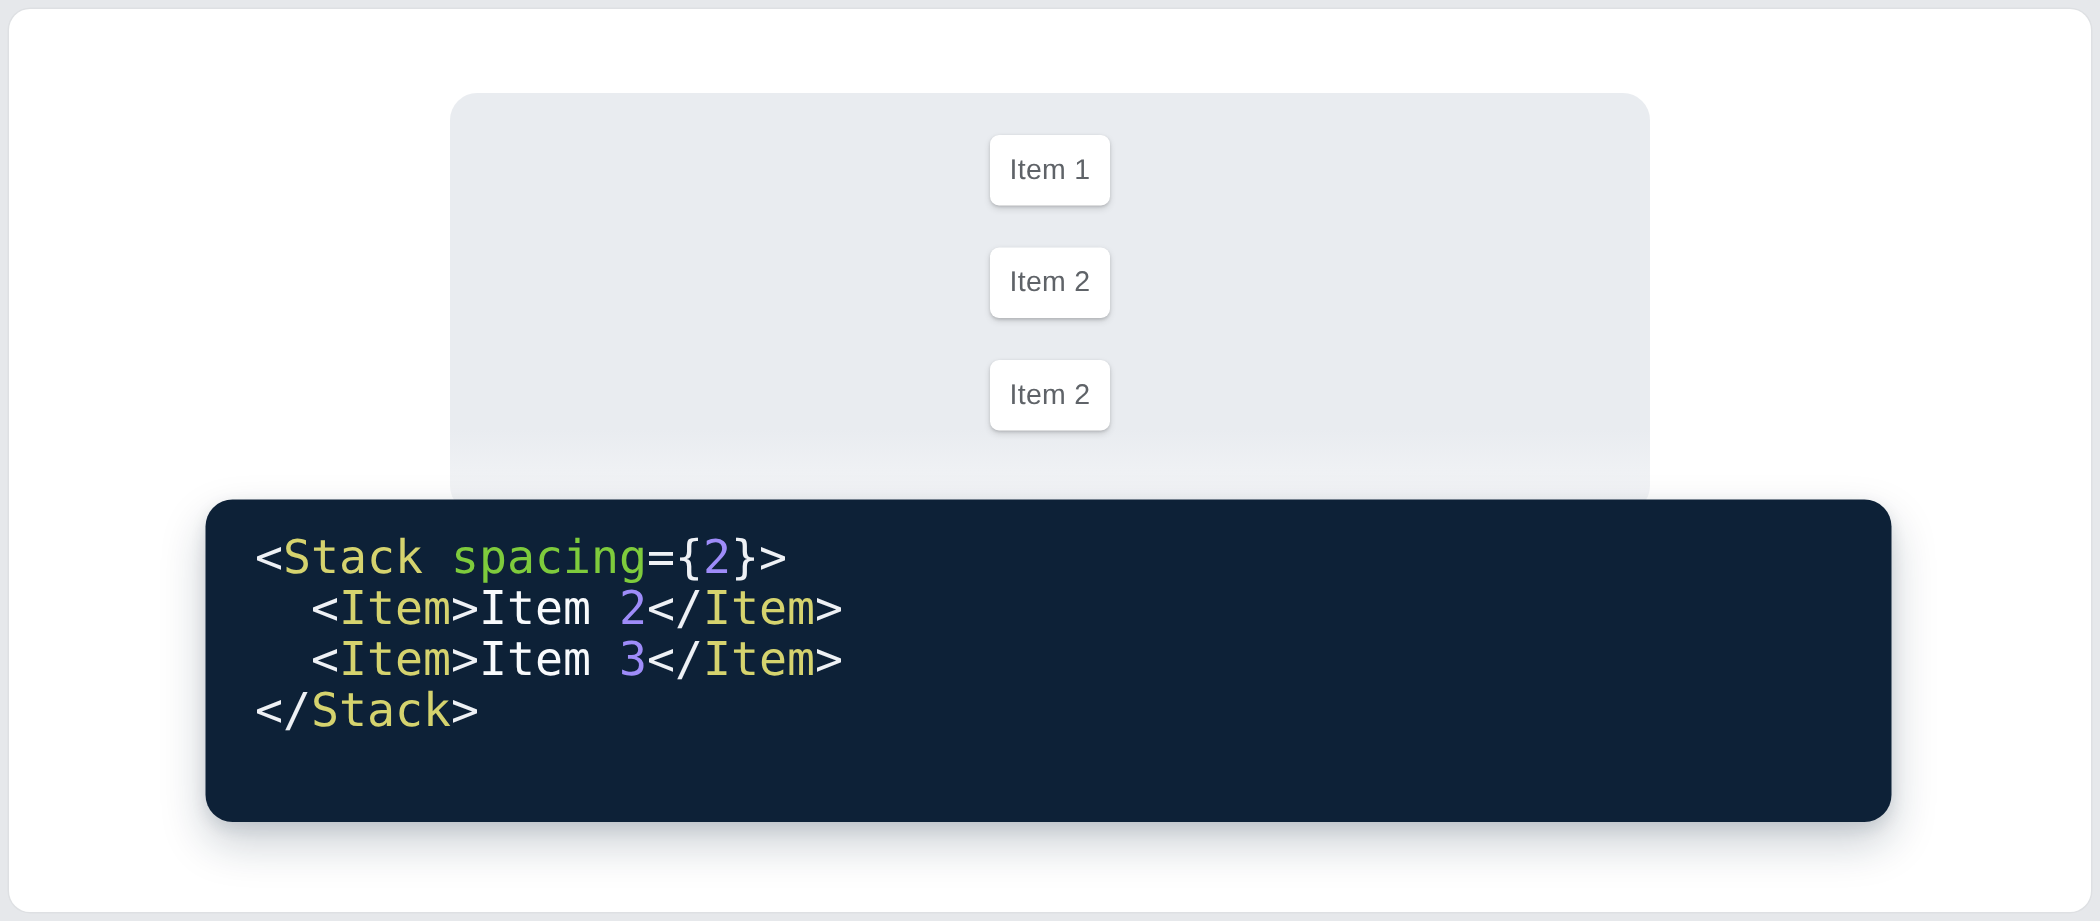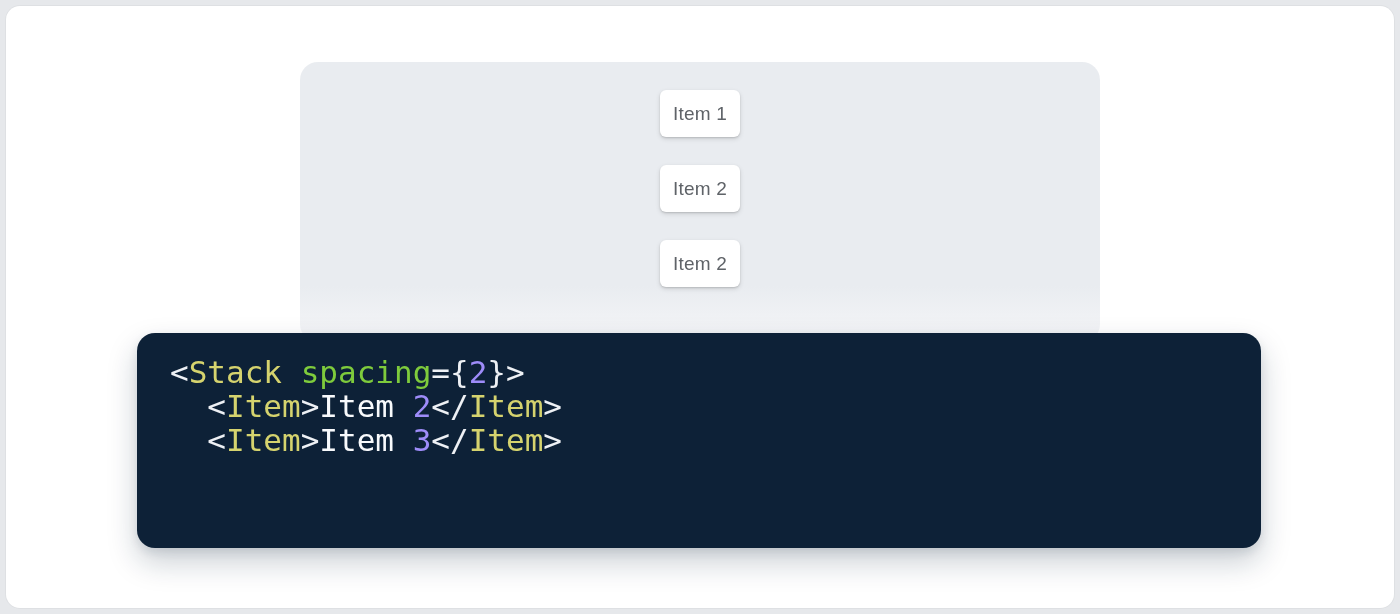--- a/index.html
+++ b/index.html
@@ -103,15 +103,16 @@
         <span>Item 2</span>
       </div>
     </div>
   </div>
 
   <div class="code-block">
     <div class="code" id="code-root">
         <div class="line"><span class="tok-punct">&lt;</span><span class="tok-tag">Stack</span><span class="tok-plain"> </span><span class="tok-attr">spacing</span><span class="tok-punct">=</span><span class="tok-punct">{</span><span class="tok-num">2</span><span class="tok-punct">}</span><span class="tok-punct">&gt;</span></div>
         <div class="line"><span class="tok-plain">  </span><span class="tok-punct">&lt;</span><span class="tok-tag">Item</span><span class="tok-punct">&gt;</span><span class="tok-plain">Item </span><span class="tok-num">2</span><span class="tok-punct">&lt;/</span><span class="tok-tag">Item</span><span class="tok-punct">&gt;</span></div>
         <div class="line"><span class="tok-plain">  </span><span class="tok-punct">&lt;</span><span class="tok-tag">Item</span><span class="tok-punct">&gt;</span><span class="tok-plain">Item </span><span class="tok-num">3</span><span class="tok-punct">&lt;/</span><span class="tok-tag">Item</span><span class="tok-punct">&gt;</span></div>
+        <div class="line"><span class="tok-punct">&lt;/</span><span class="tok-tag">Stack</span><span class="tok-punct">&gt;</span></div>
       </div>
   </div>
 </div>
 
 </body></html>

